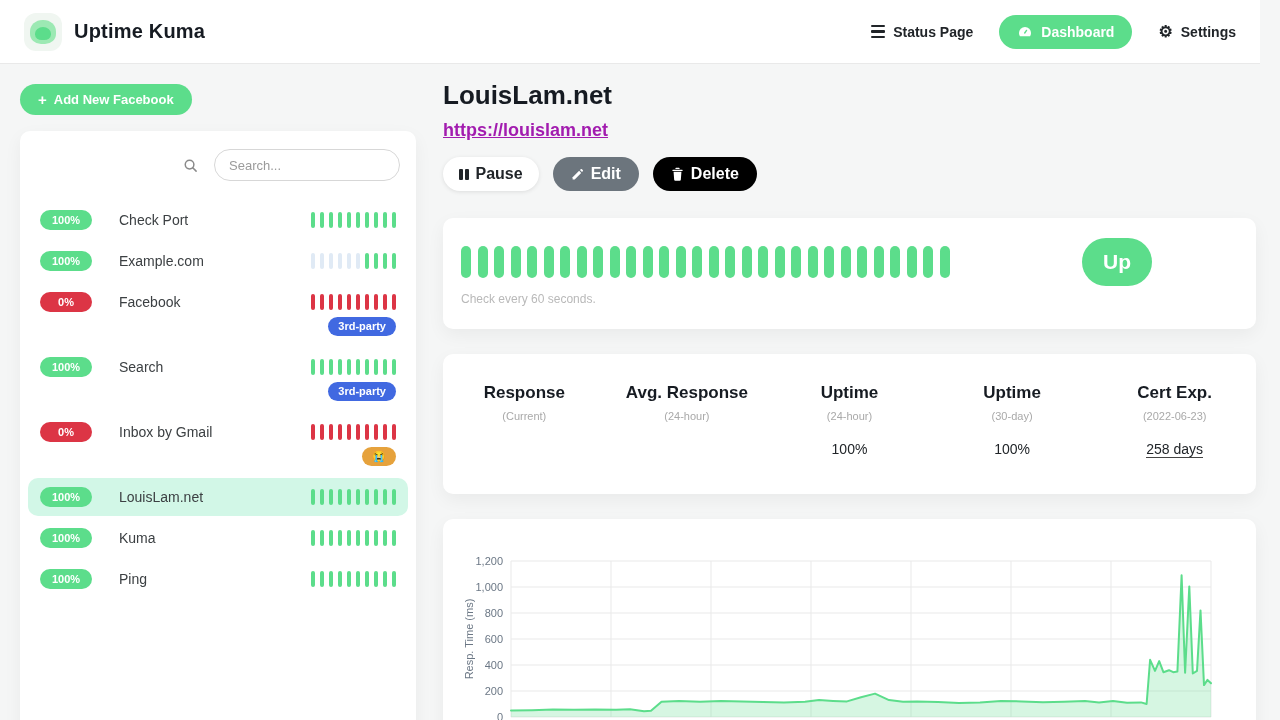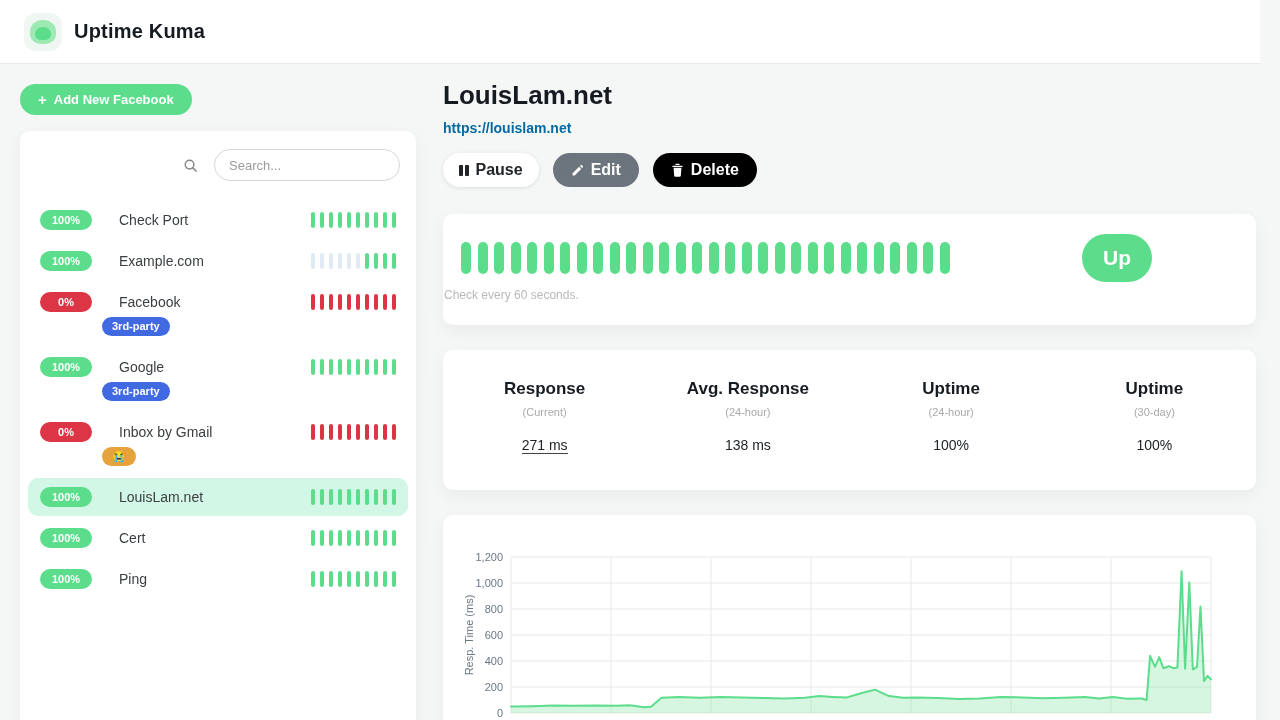--- a/index.html
+++ b/index.html
@@ -49,42 +49,42 @@
   .badge { min-width:52px; text-align:center; font-size:11px; font-weight:700; color:#fff;
            border-radius:50px; padding:4px 8px; }
   .badge.up { background:#5cdd8b; }
   .badge.down { background:#dc3545; }
   .mname { margin-left:27px; font-size:14px; color:#3c4043; }
   .beats { margin-left:auto; display:flex; gap:5px; align-items:center; }
   .beat { display:inline-block; width:4px; height:16px; border-radius:2px; }
   .beat.up { background:#5cdd8b; }
   .beat.down { background:#dc3545; }
   .beat.empty { background:#e0eaf5; }
-  .mtags { margin-left:62px; margin-top:5px; display:flex; gap:6px; }
+  .mtags { margin-left:62px; margin-top:5px; display:flex; gap:6px;justify-content:flex-end; }
   .tag { font-size:11px; font-weight:600; color:#fff; border-radius:50px; padding:2px 10px; line-height:15px; }
   .tag.blue { background:#4169e1; }
   .tag.orange { background:#e6a23c; }
   
   .main { position:absolute; left:443px; top:80px; width:813px; }
   .m-title { font-size:26px; font-weight:700; color:#161b22; }
-  .m-url { display:inline-block; margin-top:9px; font-size:14px; font-weight:700;
-           color:#0369a1; }
+  .m-url { display:inline-block; margin-top:9px; font-size:18px; font-weight:700;
+           color:#a21caf; text-decoration:underline; }
   .actions { margin-top:16px; display:flex; align-items:center; gap:14px; }
   .btn { display:inline-flex; align-items:center; gap:7px; border:none; border-radius:50px;
          padding:8px 16px; font-size:16px; font-weight:600; font-family:inherit; cursor:pointer; }
   .btn-pause { background:#fff; color:#212529; box-shadow:0 1px 4px rgba(0,0,0,0.10); }
   .btn-edit { background:#6c757d; color:#fff; padding:8px 18px;justify-content:space-between; }
   .btn-delete { background:#000000; color:#fff; padding:8px 18px; }
   .pause-icon { display:inline-flex; gap:2.5px; }
   .pause-icon i { width:3.5px; height:11px; background:#212529; border-radius:1px; display:block; }
   .card { background:#fff; border-radius:10px; box-shadow:0 6px 18px rgba(0,0,0,0.05); }
   .hb-card { margin-top:27px; height:111px; position:relative; }
   .hb-bars { position:absolute; left:18px; top:28px; display:flex; gap:6.5px; }
   .hb-bars .beat { width:10px; height:32px; border-radius:5px; }
-  .hb-note { position:absolute; left:1px; top:74px; font-size:12px; color:#b9b9b9; }
+  .hb-note { position:absolute; left:18px; top:74px; font-size:12px; color:#b9b9b9; }
   .up-badge { position:absolute; right:104px; top:20px; width:70px; height:48px; background:#5cdd8b;
               border-radius:26px; color:#fff; font-size:21px; font-weight:700;
               display:flex; align-items:center; justify-content:center; }
   .stats-card { margin-top:25px; height:140px; display:flex; padding-top:29px; }
   .stat { flex:1; text-align:center; }
   .stat-title { font-size:17px; font-weight:700; color:#161b22; }
   .stat-sub { margin-top:7px; font-size:11px; color:#a9a9a9; }
   .stat-value { margin-top:19px; font-size:14px; color:#212529; display:inline-block; }
   .stat-value.link { border-bottom:1px solid #454545; cursor:pointer; }
   .chart-card { margin-top:25px; height:300px; padding:28px 20px 0 16px; }
@@ -96,20 +96,41 @@
 
 <div class="header">
   <div class="brand">
     <div class="logo">
       <div class="logo-ring">
           <div class="logo-dome"></div>
         </div>
     </div>
     <div class="brand-name">Uptime Kuma</div>
   </div>
+  <div class="nav">
+    <div class="nav-item">
+      <span class="list-icon">
+          <i></i>
+          <i></i>
+          <i></i>
+        </span>
+      <span>Status Page</span>
+    </div>
+    <div class="nav-item pill">
+      <svg width="16" height="16" viewBox="0 0 16 16">
+        <path d="M8 3a6 6 0 0 0-6 6c0 1.2.35 2.3.95 3.2h10.1c.6-.9.95-2 .95-3.2a6 6 0 0 0-6-6z" fill="#fff"></path>
+        <rect x="7.3" y="5.2" width="1.4" height="4.6" rx="0.7" fill="#5cdd8b" transform="rotate(35 8 8.6)"></rect>
+      </svg>
+      <span>Dashboard</span>
+    </div>
+    <div class="nav-item">
+      <span class="gear-icon">⚙</span>
+      <span>Settings</span>
+    </div>
+  </div>
 </div>
 
 <div class="sidebar">
   <button class="add-btn">
     <span class="plus">+</span>
     <span>Add New Facebook</span>
   </button>
   <div class="side-card">
     <div class="search-row">
       <svg width="15" height="15" viewBox="0 0 16 16">
@@ -172,21 +193,21 @@
               <i class="beat down"></i>
             </span>
           </div>
           <div class="mtags">
             <span class="tag blue">3rd-party</span>
           </div>
         </div>
         <div class="mrow">
           <div class="line1">
             <span class="badge up">100%</span>
-            <span class="mname">Google</span>
+            <span class="mname">Search</span>
             <span class="beats">
               <i class="beat up"></i>
               <i class="beat up"></i>
               <i class="beat up"></i>
               <i class="beat up"></i>
               <i class="beat up"></i>
               <i class="beat up"></i>
               <i class="beat up"></i>
               <i class="beat up"></i>
               <i class="beat up"></i>
@@ -232,21 +253,21 @@
               <i class="beat up"></i>
               <i class="beat up"></i>
               <i class="beat up"></i>
               <i class="beat up"></i>
             </span>
           </div>
         </div>
         <div class="mrow">
           <div class="line1">
             <span class="badge up">100%</span>
-            <span class="mname">Cert</span>
+            <span class="mname">Kuma</span>
             <span class="beats">
               <i class="beat up"></i>
               <i class="beat up"></i>
               <i class="beat up"></i>
               <i class="beat up"></i>
               <i class="beat up"></i>
               <i class="beat up"></i>
               <i class="beat up"></i>
               <i class="beat up"></i>
               <i class="beat up"></i>
@@ -339,36 +360,39 @@
         <i class="beat up"></i>
       </div>
     <div class="hb-note">Check every 60 seconds.</div>
     <div class="up-badge">Up</div>
   </div>
 
   <div class="card stats-card">
       <div class="stat">
         <div class="stat-title">Response</div>
         <div class="stat-sub">(Current)</div>
-        <div><span class="stat-value link">271 ms</span></div>
       </div>
       <div class="stat">
         <div class="stat-title">Avg. Response</div>
         <div class="stat-sub">(24-hour)</div>
-        <div><span class="stat-value">138 ms</span></div>
       </div>
       <div class="stat">
         <div class="stat-title">Uptime</div>
         <div class="stat-sub">(24-hour)</div>
         <div><span class="stat-value">100%</span></div>
       </div>
       <div class="stat">
         <div class="stat-title">Uptime</div>
         <div class="stat-sub">(30-day)</div>
         <div><span class="stat-value">100%</span></div>
+      </div>
+      <div class="stat">
+        <div class="stat-title">Cert Exp.</div>
+        <div class="stat-sub">(2022-06-23)</div>
+        <div><span class="stat-value link">258 days</span></div>
       </div>
     </div>
 
   <div class="card chart-card">
     <svg id="chart-svg" width="770" height="260">
         <line x1="52" y1="170" x2="752" y2="170" stroke="#e9e9e9" stroke-width="1"></line>
         <text x="44" y="174" text-anchor="end" class="tick-label">0</text>
         <line x1="52" y1="144" x2="752" y2="144" stroke="#e9e9e9" stroke-width="1"></line>
         <text x="44" y="148" text-anchor="end" class="tick-label">200</text>
         <line x1="52" y1="118" x2="752" y2="118" stroke="#e9e9e9" stroke-width="1"></line>

